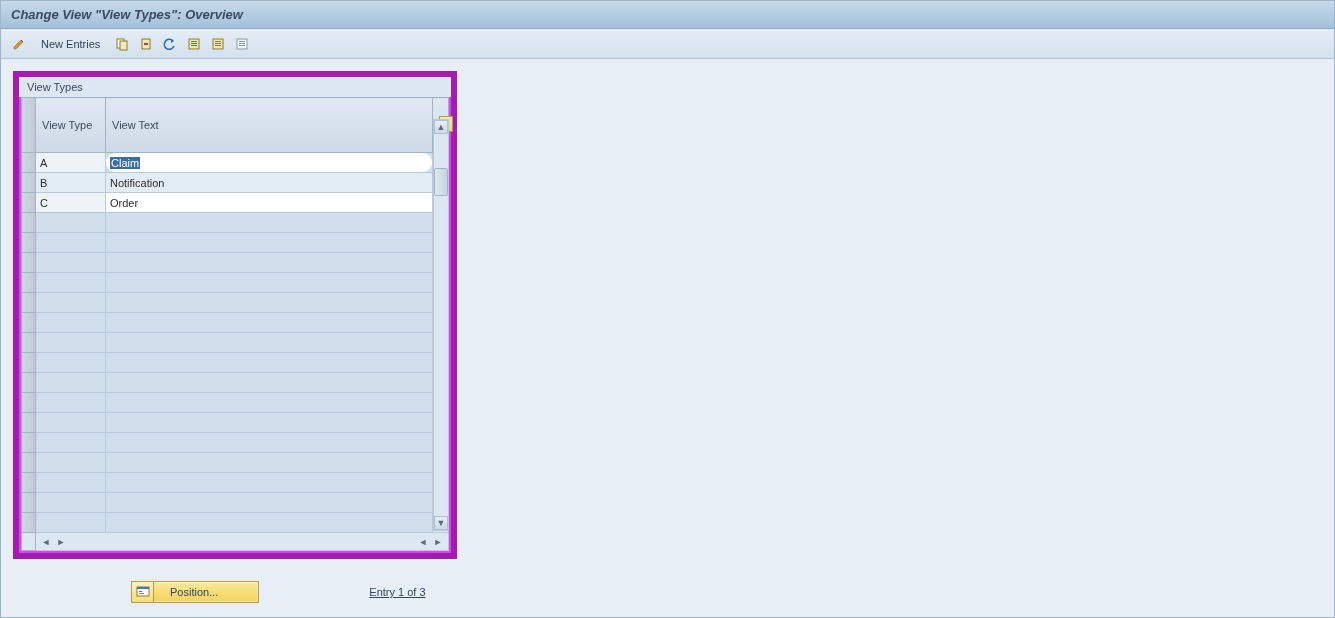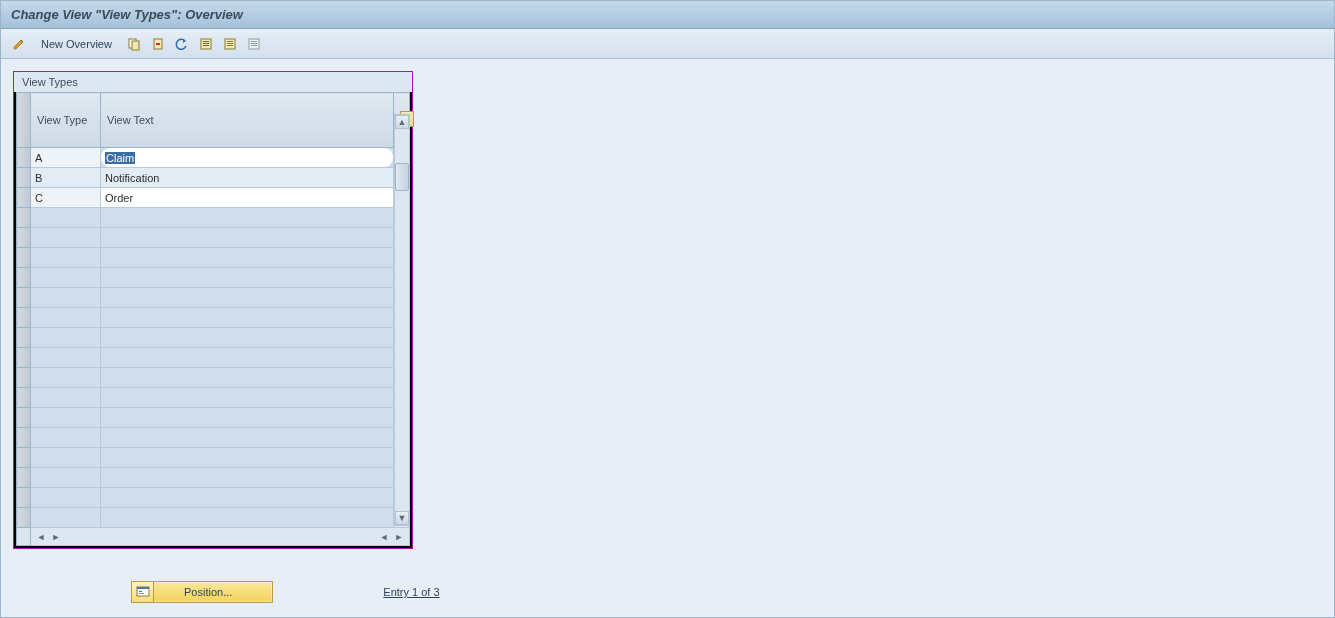--- a/index.html
+++ b/index.html
@@ -60,23 +60,23 @@
       font-weight: bold;
       color: #e0a068;
       opacity: 0.55;
       letter-spacing: 0.5px;
       pointer-events: none;
     }
     .content {
       padding: 12px;
     }
     .panel {
-      width: 400px;
-      border: 1px solid #a21caf;
-      background: #000000;
+      width: 444px;
+      border: 6px solid #a21caf;
+      background: #d946ef;
     }
     .panel-title {
       padding: 4px 8px;
       color: #3b4b5c;
       background: #dde7f1;
       font-size: 11px;
     }
     .grid-wrap {
       position: relative;
       padding: 0 2px 2px 2px;
@@ -218,21 +218,21 @@
       width: 22px;
       height: 20px;
       border-right: 1px solid #b89b4a;
       display: inline-flex;
       align-items: center;
       justify-content: center;
       background: linear-gradient(to bottom, #fff3c4, #f5dd7a);
       position: relative;
     }
     .position-btn .label {
-      padding: 0 40px 0 30px;
+      padding: 0 40px 0 16px;
       color: #2d4660;
       font-size: 11px;
     }
     .entry-info {
       color: #2d4660;
       font-size: 11px;
       text-decoration: underline;
     }
   </style>
 </head>
@@ -242,21 +242,21 @@
   <span class="titlebar-text">Change View "View Types": Overview</span>
 </div>
 
 <div class="toolbar">
   <span class="tool-btn">
     <svg width="14" height="14" viewBox="0 0 14 14">
         <path d="M2 10 L9 3 L11 5 L4 12 L2 12 Z" fill="#d99a2b" stroke="#9c6b12" stroke-width="0.6"></path>
         <path d="M9 3 L11 5" stroke="#704d0d"></path>
       </svg>
   </span>
-  <span class="new-entries">New Overview</span>
+  <span class="new-entries">New Entries</span>
   <span class="tool-btn">
     <svg width="14" height="14" viewBox="0 0 14 14">
         <rect x="2" y="2" width="7" height="9" fill="#fff" stroke="#8a7a30"></rect>
         <rect x="5" y="4" width="7" height="9" fill="#f5e8b8" stroke="#8a7a30"></rect>
       </svg>
   </span>
   <span class="tool-btn">
     <svg width="14" height="14" viewBox="0 0 14 14">
         <rect x="3" y="2" width="8" height="10" fill="#f5e8b8" stroke="#8a7a30"></rect>
         <rect x="5" y="6" width="4" height="2" fill="#c4332b"></rect>

